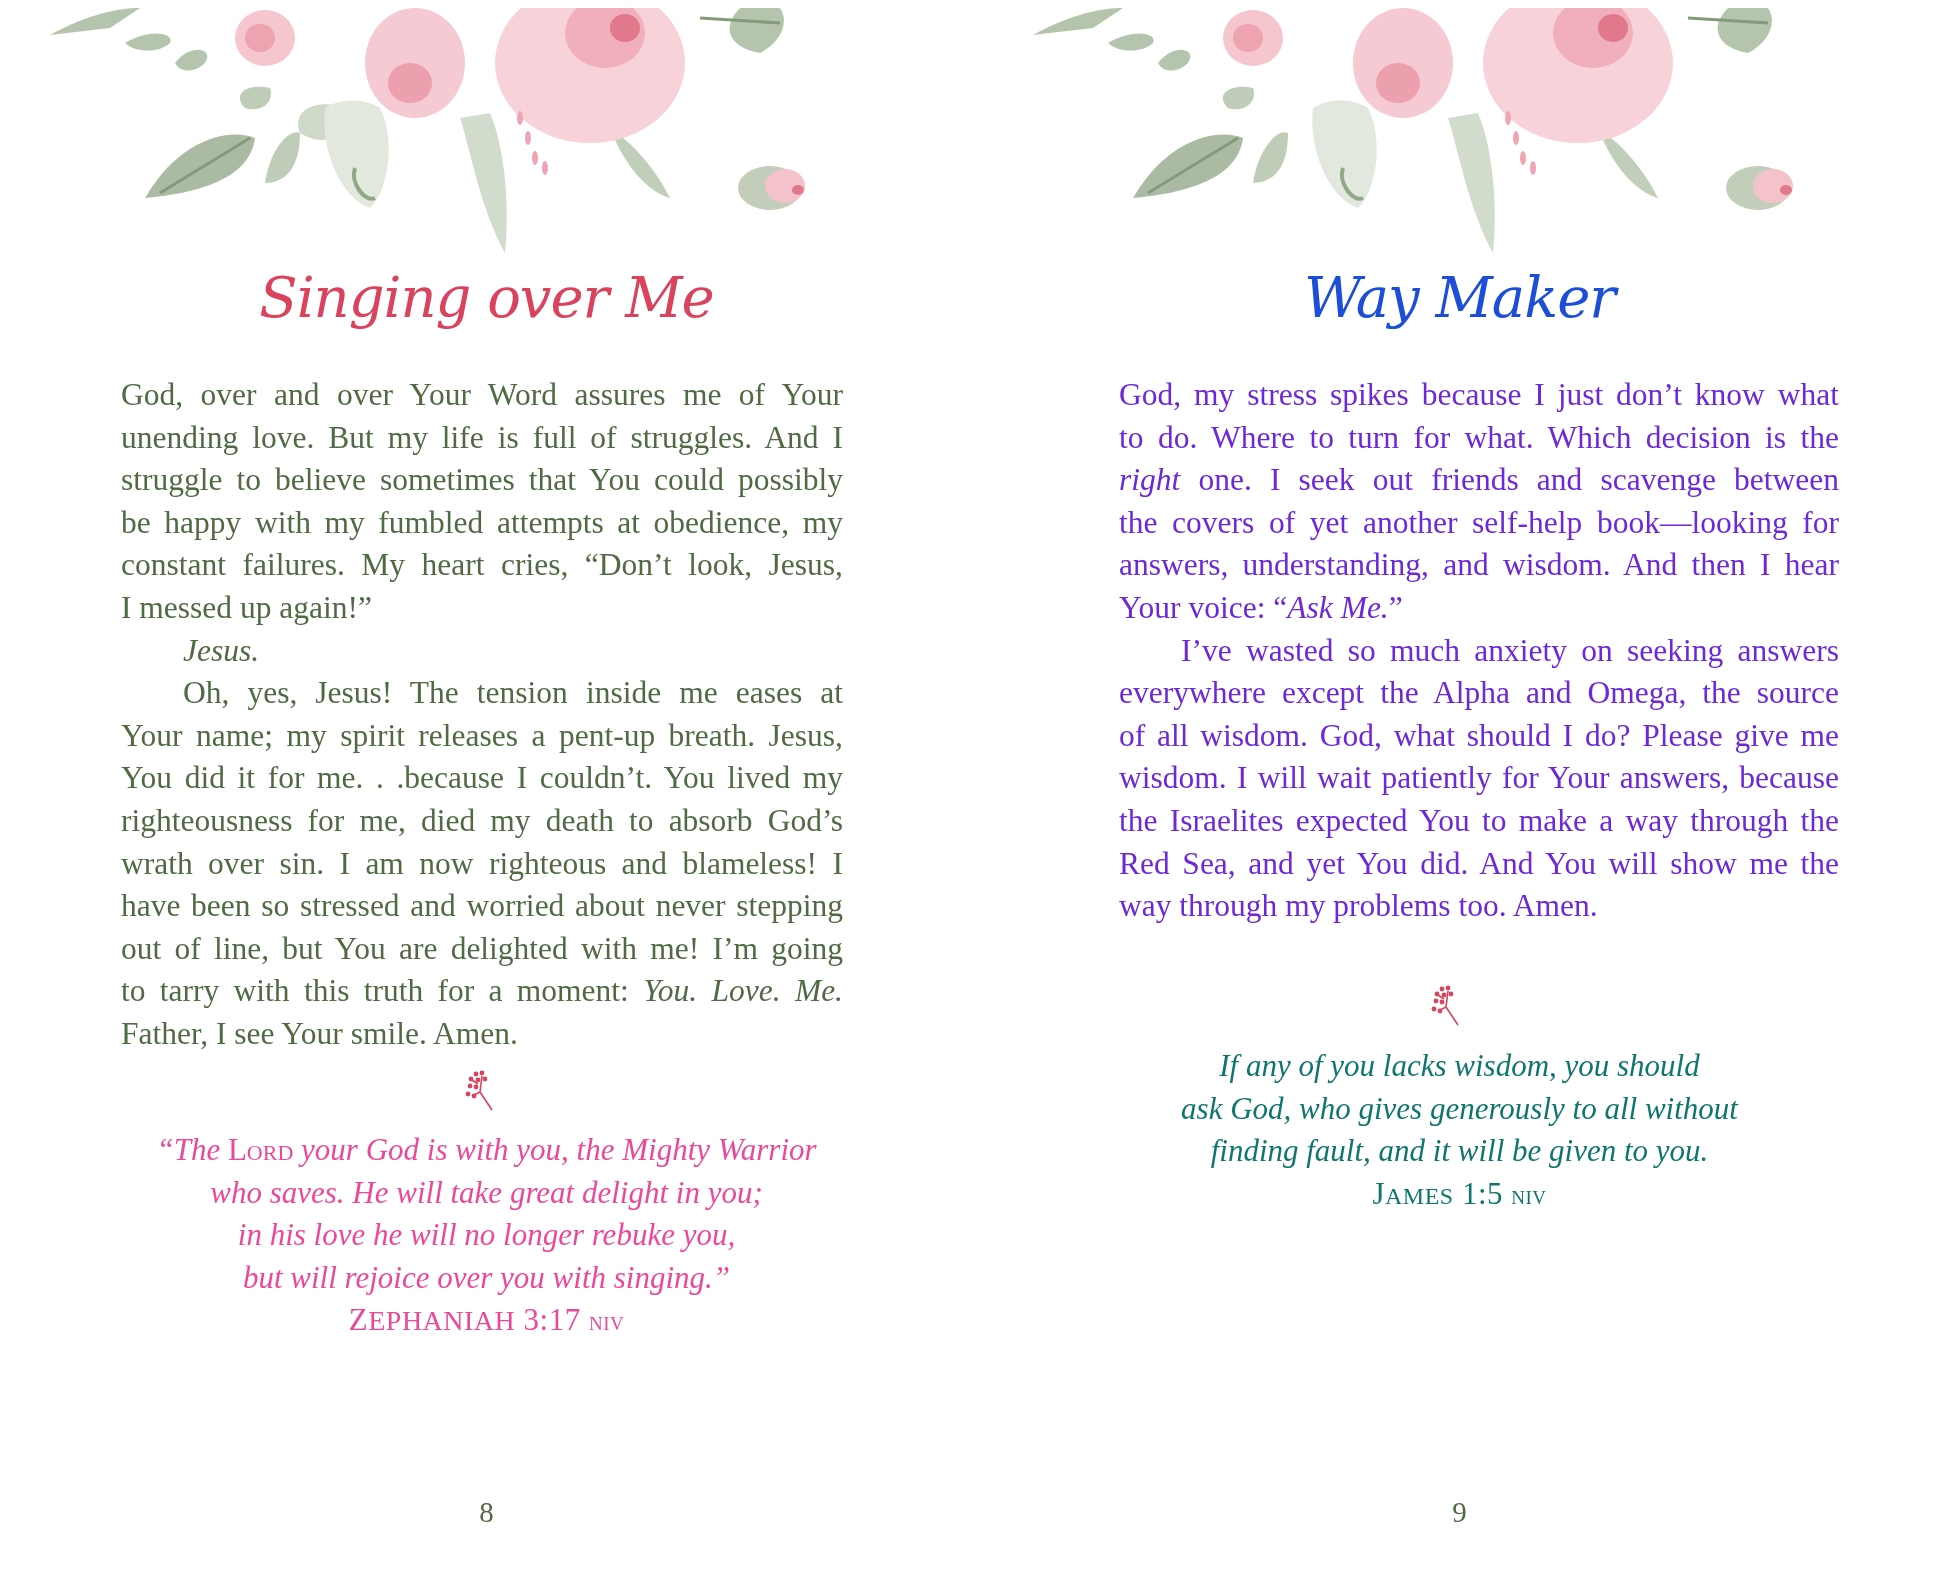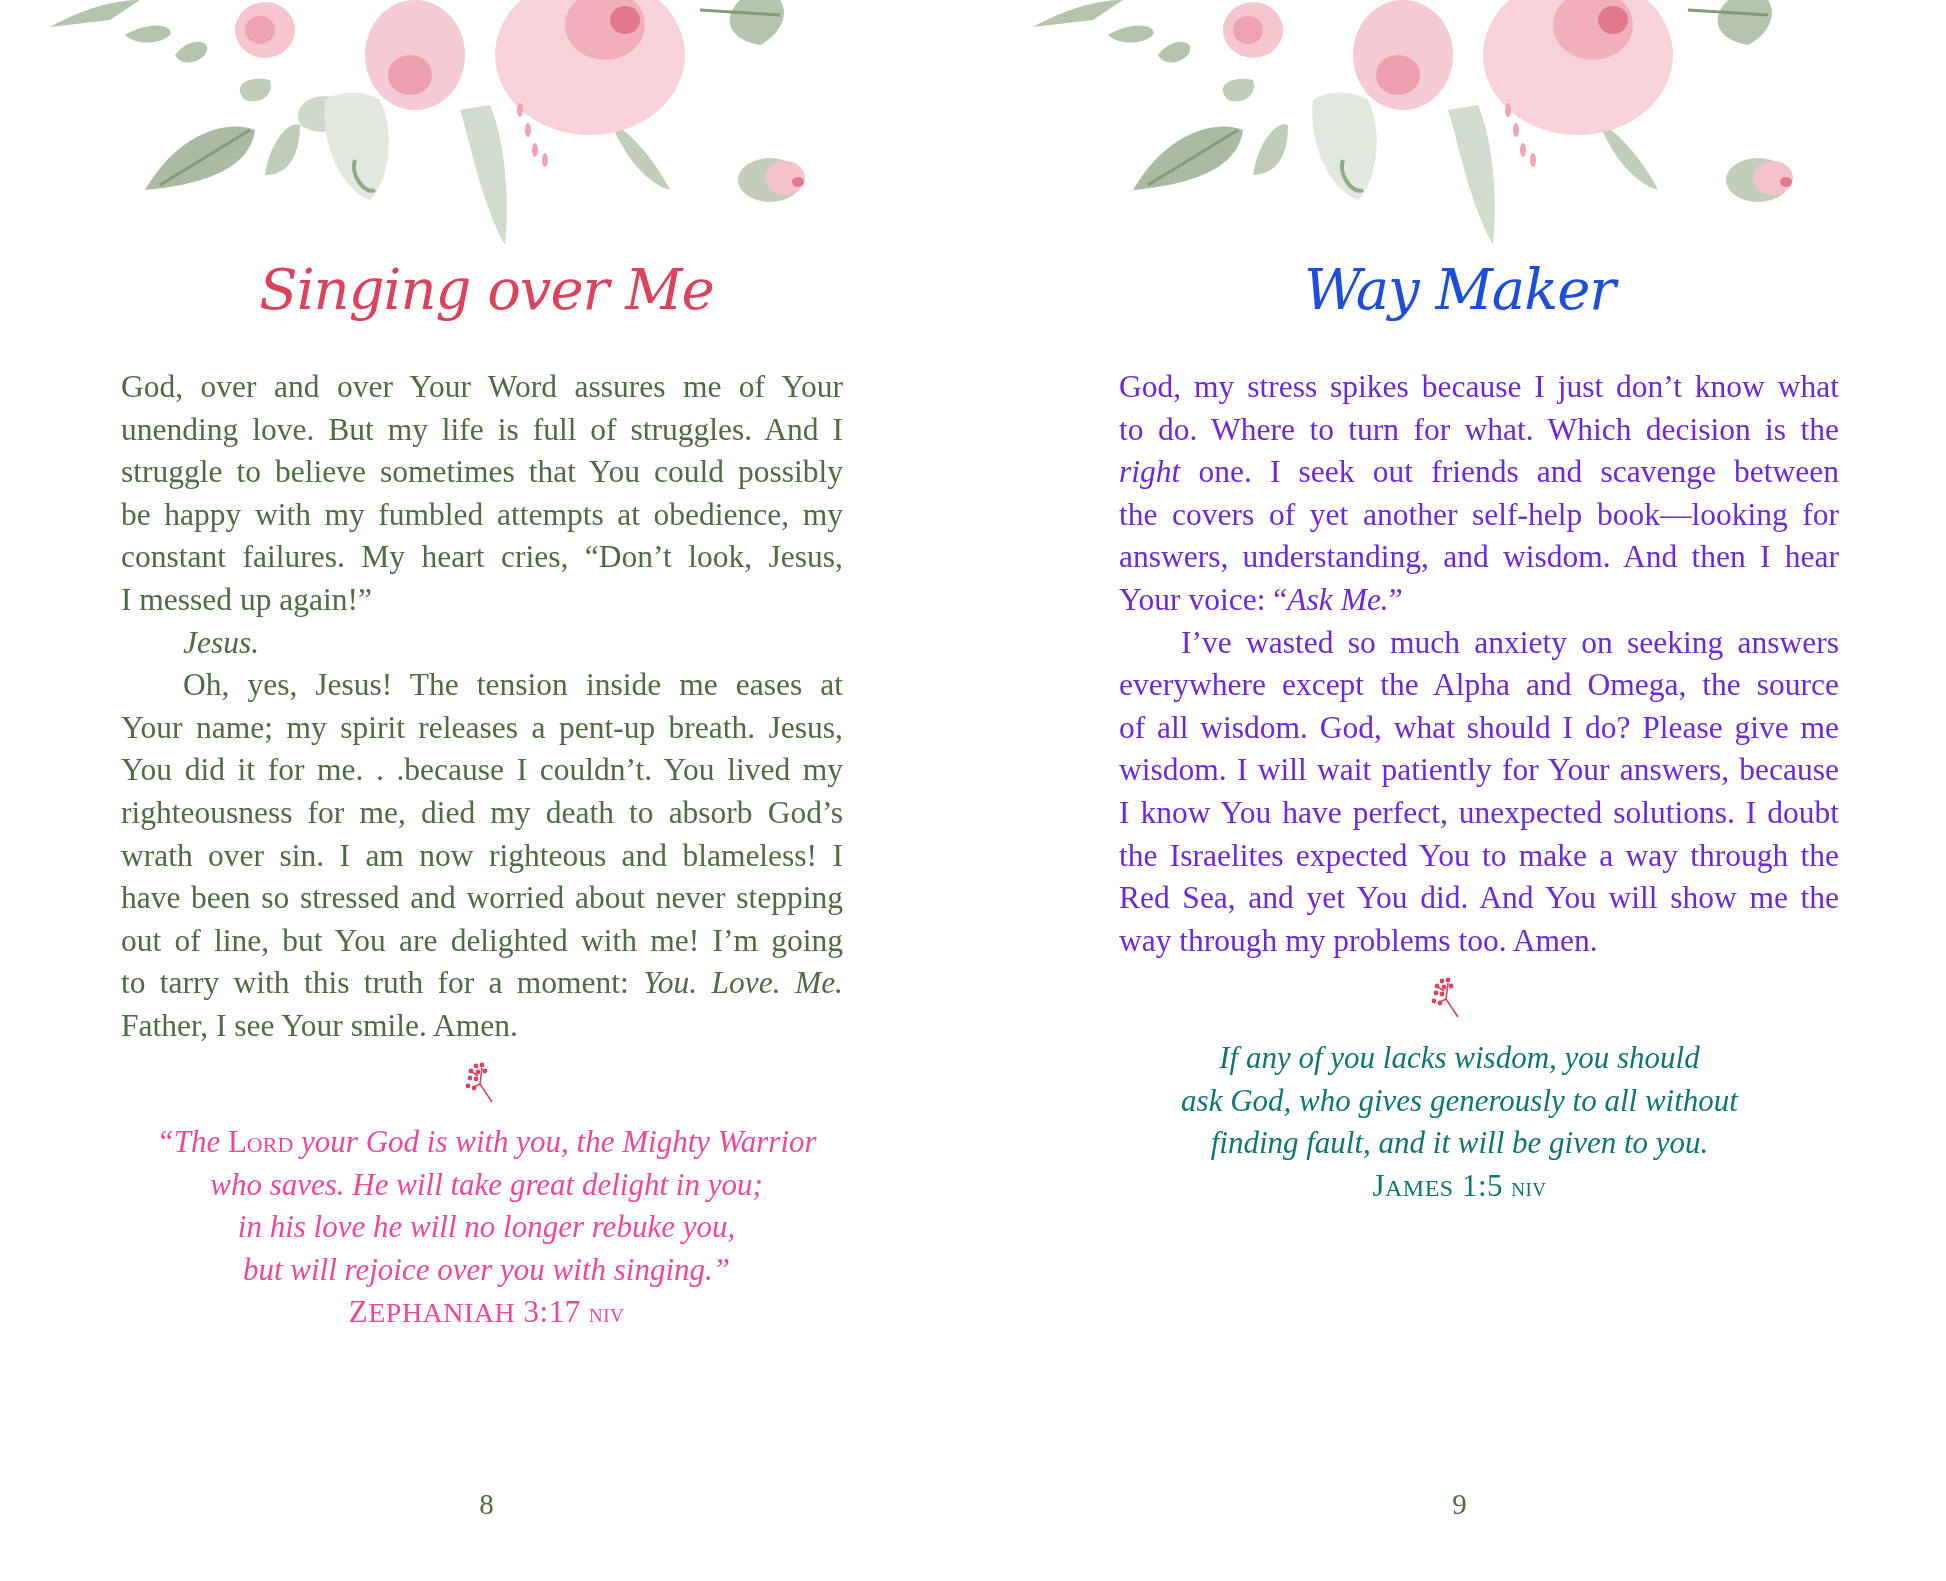--- a/index.html
+++ b/index.html
@@ -1,18 +1,18 @@
 <!DOCTYPE html>
 <html><head>
 <meta charset="utf-8">
 <style>
   html, body { margin: 0; padding: 0; background: #ffffff; }
   body { width: 1946px; height: 1581px; position: relative; overflow: hidden;
          font-family: "Liberation Serif", "DejaVu Serif", serif; }
-  .page { position: absolute; top: 0; width: 973px; height: 1544px; }
+  .page { position: absolute; top: 8px; width: 973px; height: 1544px; }
   .page.left { left: 0; }
   .page.right { left: 973px; }
 
   .floral { position: absolute; left: 0; top: 0; width: 973px; height: 250px; }
 
   .title { position: absolute; left: 0; width: 973px; text-align: center;
            font-family: "DejaVu Serif", serif; font-style: italic;
            font-size: 56px; letter-spacing: -1px; line-height: 1;
            top: 262px; }
 
@@ -174,21 +174,20 @@
     <span class="line">God, my stress spikes because I just don’t know what</span>
     <span class="line">to do. Where to turn for what. Which decision is the</span>
     <span class="line"><em>right</em><span> one. I seek out friends and scavenge between</span></span>
     <span class="line">the covers of yet another self-help book—looking for</span>
     <span class="line">answers, understanding, and wisdom. And then I hear</span>
     <span class="line last"><span>Your voice: “</span><em>Ask Me.</em><span>”</span></span>
     <span class="line indent">I’ve wasted so much anxiety on seeking answers</span>
     <span class="line">everywhere except the Alpha and Omega, the source</span>
     <span class="line">of all wisdom. God, what should I do? Please give me</span>
     <span class="line">wisdom. I will wait patiently for Your answers, because</span>
-    <span class="line">I know You have perfect, unexpected solutions. I doubt</span>
     <span class="line">the Israelites expected You to make a way through the</span>
     <span class="line">Red Sea, and yet You did. And You will show me the</span>
     <span class="line last">way through my problems too. Amen.</span>
   </div>
 
   <svg class="ornament" viewBox="0 0 40 44">
     <g fill="#D9435E">
       <circle cx="14" cy="4" r="2.4"></circle>
         <circle cx="20" cy="3" r="2.4"></circle>
         <circle cx="9" cy="9" r="2.4"></circle>

